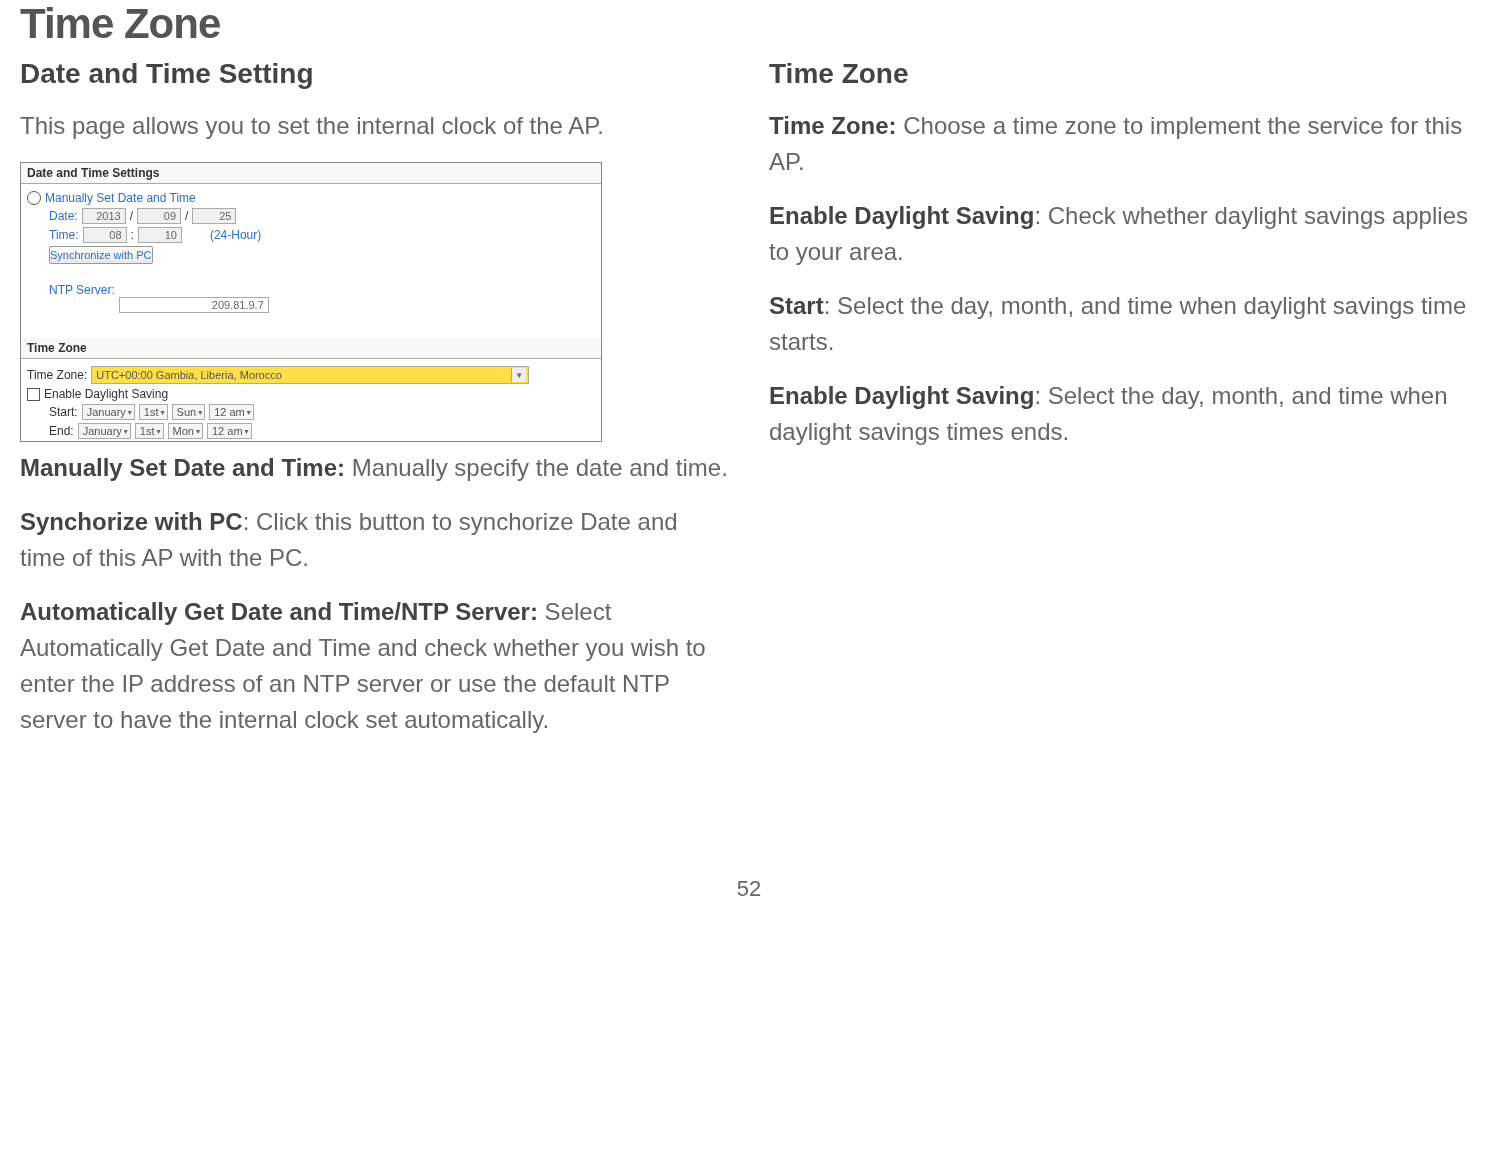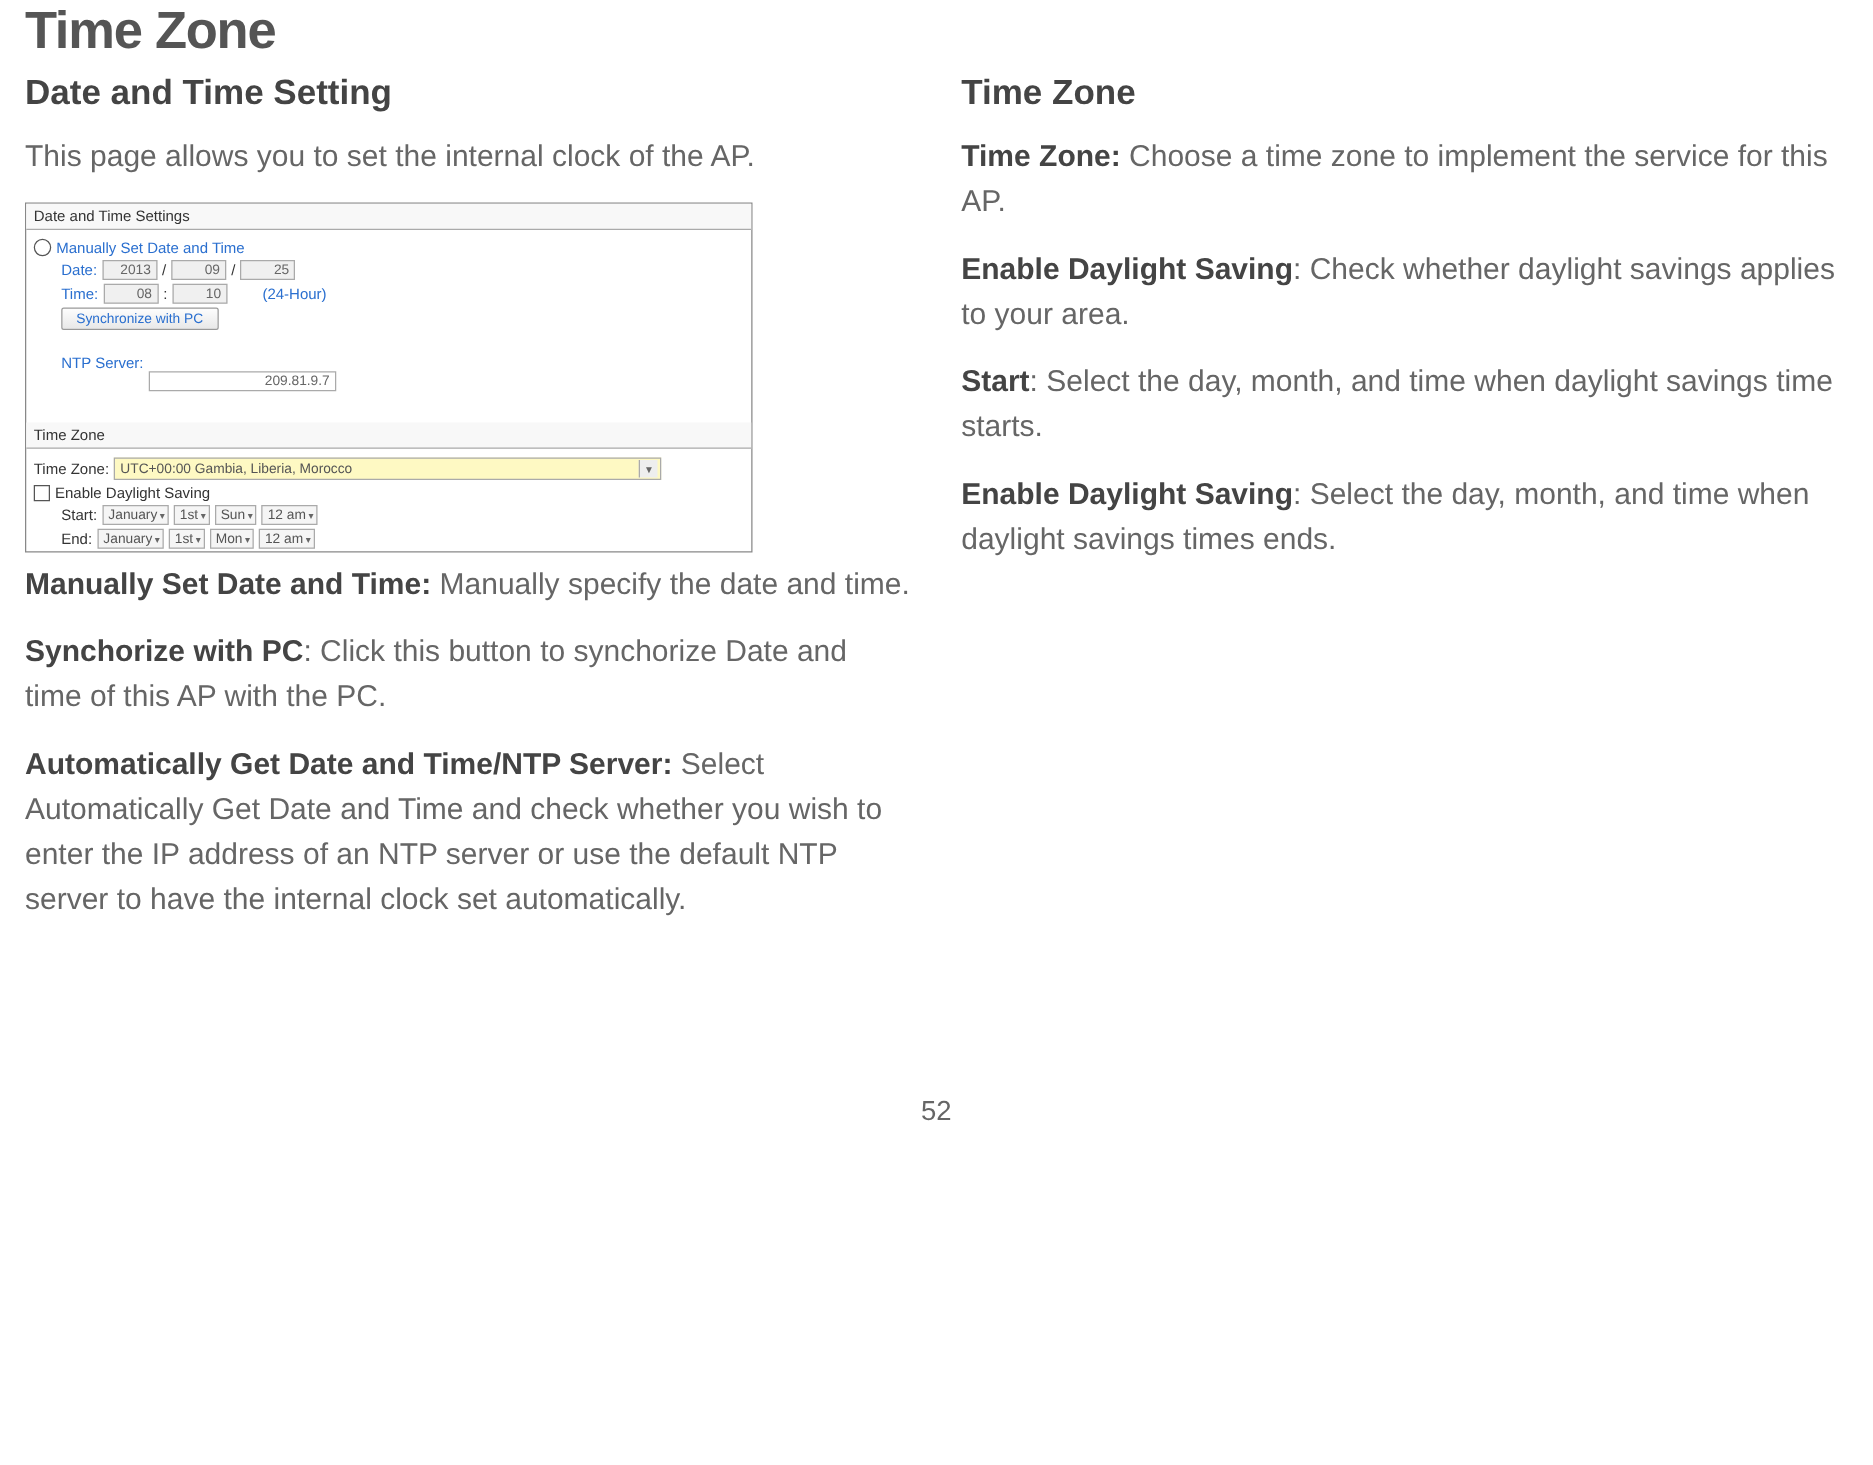--- a/index.html
+++ b/index.html
@@ -49,21 +49,21 @@
     width: 580px;
     font-family: Arial, sans-serif;
     font-size: 12px;
     color: #333;
     margin-bottom: 8px;
   }
   .panel-header {
     background: #f8f8f8;
     border-bottom: 1px solid #aaa;
     padding: 3px 6px;
-    font-weight: normal;
+    font-weight: bold;
     color: #333;
     font-size: 12px;
   }
   .panel-body {
     padding: 4px 6px 6px 6px;
   }
   .row {
     display: flex;
     align-items: center;
     gap: 4px;
@@ -108,40 +108,40 @@
     min-width: 34px;
     text-align: right;
   }
   .small-input.wide {
     min-width: 140px;
     margin-top: 30px;
   }
   .btn {
     border: 1px solid #999;
     background: linear-gradient(#fdfdfd, #e8e8e8);
-    padding: 2px 11px;
+    padding: 2px 0;
     font-size: 11px;
     color: #2a6fcf;
     border-radius: 2px;
   }
   .select {
     border: 1px solid #aaa;
     background: #f5f5f5;
     font-size: 11px;
     color: #555;
     padding: 1px 2px 1px 4px;
     display: inline-flex;
     align-items: center;
     gap: 2px;
     position: relative;
   }
   .select.tz {
     width: 430px;
     justify-content: space-between;
-    background: #fef9c3;
+    background: #fde047;
   }
   .caret {
     font-size: 8px;
     color: #666;
   }
   .tz-caret-box {
     width: 14px;
     height: 14px;
     border-left: 1px solid #aaa;
     display: flex;

